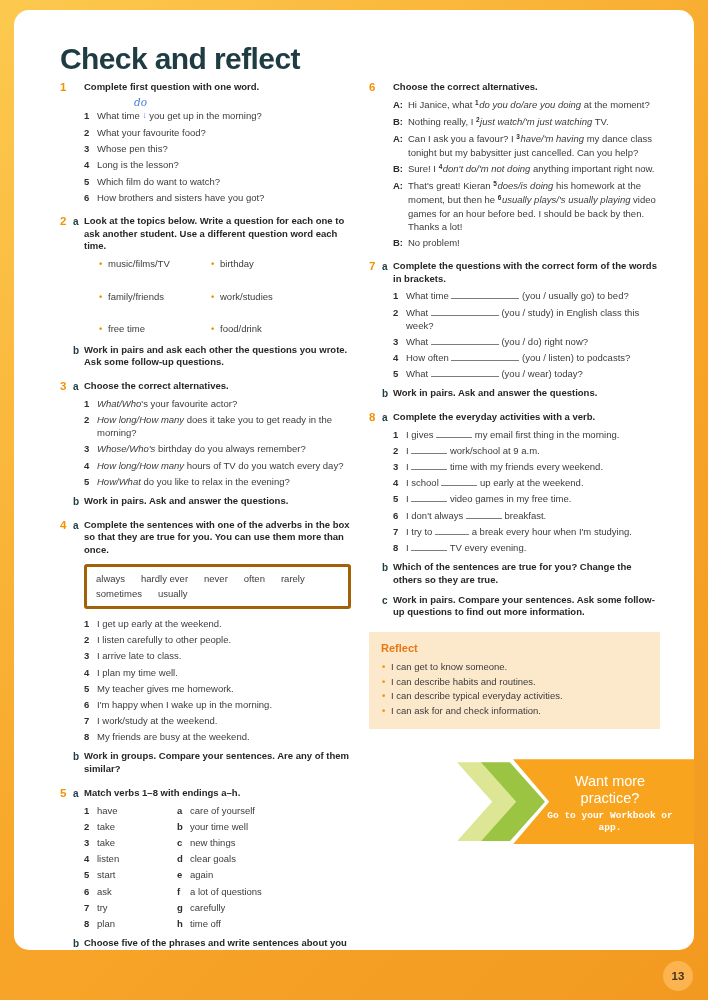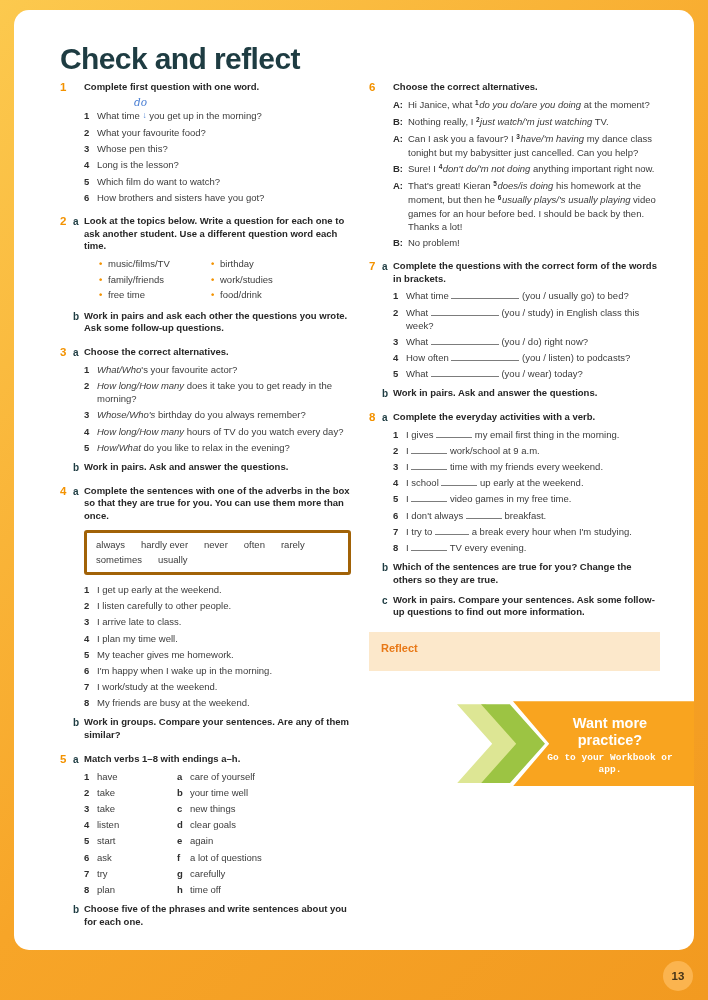--- a/index.html
+++ b/index.html
@@ -33,39 +33,39 @@
 
   .seg-i{font-style:italic;}
   .seg-sup{font-size:6.5px;font-weight:bold;position:relative;top:-3px;margin-right:0.5px;color:#2e2e2e;}
   .seg-blank{display:inline-block;height:8px;border-bottom:1px solid #7c7c7c;}
   .seg-caret{color:#4a7fd4;font-weight:bold;display:inline-block;transform:translateY(-1.5px);font-size:8.5px;}
   .seg-mv{display:inline-block;width:80px;}
   .seg-ml{display:inline-block;width:13px;font-weight:bold;color:#2e2e2e;}
 
   .hw-anno{position:absolute;top:-12px;left:50px;color:#4a7fd4;font-style:italic;font-size:10.5px;font-family:"DejaVu Serif",serif;line-height:11px;}
 
-  .topics{margin-left:14px;display:grid;grid-template-columns:112px auto;row-gap:1px;}
+  .topics{margin-left:14px;display:grid;grid-template-columns:112px auto;row-gap:18px;}
   .bullet-item{padding-left:10px;margin-bottom:1.5px;}
   .bullet-item::before{content:"\2022";color:#f39200;position:absolute;left:1px;top:0;font-weight:bold;}
 
   .wordbank{margin:7px 0 8px 24px;border:3px solid #a16207;border-radius:3px;padding:5px 9px 4px;}
   .bank-word{display:inline-block;padding-left:0;margin:0 16px 2px 0;}
 
   .reflect{margin-top:13px;background:#fce8cb;padding:10px 12px 11px;}
   .reflect-title{font-size:11px;font-weight:bold;color:#e87816;margin:0 0 5px;}
   .reflect-intro{font-weight:bold;color:#272727;line-height:12.8px;}
   .reflect-list{margin-top:5px;}
 
   .practice{position:relative;height:85px;margin:30px -34px 0 88px;}
   .chev{position:absolute;top:3px;width:64px;height:79px;}
   .chev1{left:0;background:#dde694;clip-path:polygon(0 0,45% 0,100% 50%,45% 100%,0 100%,55% 50%);}
   .chev2{left:24px;background:#9cc443;clip-path:polygon(0 0,45% 0,100% 50%,45% 100%,0 100%,55% 50%);}
   .arrow-orange{position:absolute;left:56px;right:0;top:0;bottom:0;background:#f9a41f;clip-path:polygon(0 0,100% 0,100% 100%,0 100%,20% 50%);}
   .practice-text{position:absolute;right:18px;top:14px;width:132px;text-align:center;color:#fff;}
-  .practice-title{font-size:14.5px;font-weight:bold;line-height:16.5px;margin-bottom:4px;}
+  .practice-title{font-size:14.5px;font-weight:normal;line-height:16.5px;margin-bottom:4px;}
   .practice-sub{font-size:9.5px;font-weight:bold;line-height:12px;font-family:Liberation Mono, monospace;}
 
   .page-circle{position:absolute;right:15px;bottom:9px;width:30px;height:30px;border-radius:50%;background:#fbb44f;
     display:flex;align-items:center;justify-content:center;font-size:11.5px;font-weight:bold;color:#463418;}
 </style>
 </head>
 <body>
 
 <div class="frame">
   <div class="page">
@@ -238,20 +238,26 @@
               <div class="sub-instr">Which of the sentences are true for you? Change the others so they are true.</div>
             </div>
             <div class="sub-head">
               <span class="sub-letter">c</span>
               <div class="sub-instr">Work in pairs. Compare your sentences. Ask some follow-up questions to find out more information.</div>
             </div>
           </section>
 
           <section class="reflect">
             <div class="reflect-title">Reflect</div>
+            <div class="reflect-list">
+                <div class="li bullet-item"><span class="seg-t">I can get to know someone.</span></div>
+                <div class="li bullet-item"><span class="seg-t">I can describe habits and routines.</span></div>
+                <div class="li bullet-item"><span class="seg-t">I can describe typical everyday activities.</span></div>
+                <div class="li bullet-item"><span class="seg-t">I can ask for and check information.</span></div>
+              </div>
           </section>
 
           <div class="practice">
             <div class="chev chev1"></div>
             <div class="chev chev2"></div>
             <div class="arrow-orange"></div>
             <div class="practice-text">
               <div class="practice-title">Want more practice?</div>
               <div class="practice-sub">Go to your Workbook or app.</div>
             </div>

